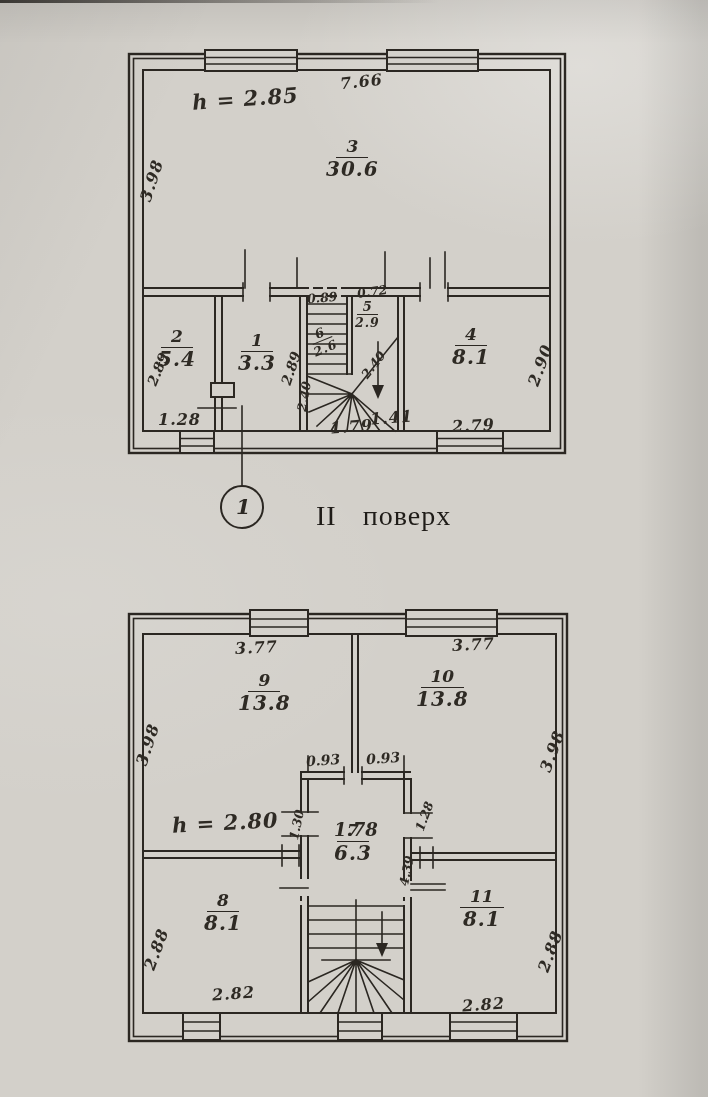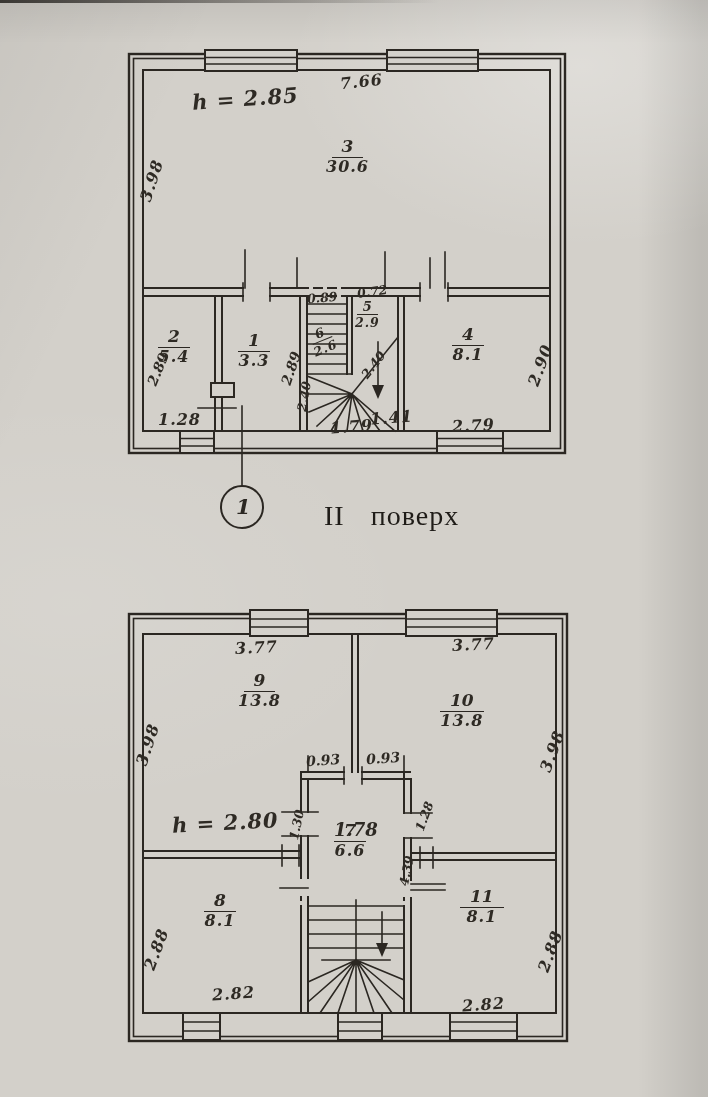--- a/index.html
+++ b/index.html
@@ -31,21 +31,21 @@
     white-space:nowrap;color:#2e2a24;letter-spacing:1px;
   }
   .sm{font-size:12.5px;letter-spacing:0;}
   .big{font-size:21px;}
   .rot{transform-origin:left top;}
   .frac{
     position:absolute;display:flex;flex-direction:column;align-items:center;
     font-style:italic;font-weight:600;color:#2e2a24;line-height:1.05;
   }
   .frac .num{border-bottom:1.8px solid #2b2722;padding:0 10px 1px;font-size:17px;}
-  .frac .area{padding-top:1px;font-size:16px;letter-spacing:1px;}
+  .frac .area{padding-top:1px;font-size:20px;letter-spacing:1px;}
   .frac.smf .num{font-size:13px;padding:0 6px 0;border-bottom-width:1.4px;}
   .frac.smf .area{font-size:12.5px;}
   .caption{
     position:absolute;font-family:"Liberation Serif", serif;font-size:28px;
     color:#1f1c18;display:flex;gap:26px;letter-spacing:1px;
   }
   .axis-num{
     position:absolute;font-style:italic;font-weight:700;font-size:21px;color:#2b2722;
   }
 </style>
@@ -210,49 +210,49 @@
   <span class="lbl rot sm" style="left:294px;top:410px;transform:rotate(-80deg);">2.40</span>
   <span class="lbl rot sm" style="left:358px;top:372px;transform:rotate(-52deg);">2.40</span>
 
   <span class="lbl" style="left:158px;top:410px;">1.28</span>
   <span class="lbl" style="left:370px;top:408px;transform:rotate(-4deg);">1.41</span>
   <span class="lbl" style="left:330px;top:417px;transform:rotate(-4deg);">1.79</span>
   <span class="lbl" style="left:452px;top:416px;transform:rotate(-3deg);">2.79</span>
 
   <span class="axis-num" style="left:236px;top:494px;">1</span>
 
-  <div class="caption" style="left:324px;top:500px;">
+  <div class="caption" style="left:316px;top:500px;">
     <span>II</span>
     <span>поверх</span>
   </div>
 
   <span class="lbl" style="left:235px;top:638px;transform:rotate(-3deg);">3.77</span>
   <span class="lbl" style="left:452px;top:635px;transform:rotate(-3deg);">3.77</span>
 
   <div class="frac" style="left:238px;top:672px;">
     <span class="num">9</span>
     <span class="area">13.8</span>
   </div>
-  <div class="frac" style="left:440px;top:668px;margin-top:24px;">
+  <div class="frac" style="left:416px;top:668px;">
     <span class="num">10</span>
     <span class="area">13.8</span>
   </div>
 
   <span class="lbl rot" style="left:132px;top:762px;transform:rotate(-72deg);">3.98</span>
   <span class="lbl rot" style="left:536px;top:768px;transform:rotate(-70deg);">3.98</span>
 
   <span class="lbl sm" style="left:306px;top:752px;transform:rotate(-4deg);font-size:14px;">0.93</span>
   <span class="lbl sm" style="left:366px;top:750px;transform:rotate(-4deg);font-size:14px;">0.93</span>
   <span class="lbl sm" style="left:334px;top:786px;font-size:18px;margin-top:33px;">1.78</span>
 
   <span class="lbl big" style="left:172px;top:810px;transform:rotate(-3deg);">h = 2.80</span>
 
   <div class="frac" style="left:334px;top:822px;">
     <span class="num">7</span>
-    <span class="area">6.6</span>
+    <span class="area">6.3</span>
   </div>
 
   <span class="lbl rot sm" style="left:286px;top:838px;transform:rotate(-78deg);">1.30</span>
   <span class="lbl rot sm" style="left:412px;top:828px;transform:rotate(-70deg);">1.28</span>
   <span class="lbl rot sm" style="left:396px;top:884px;transform:rotate(-78deg);">4.39</span>
 
   <div class="frac" style="left:204px;top:892px;">
     <span class="num">8</span>
     <span class="area">8.1</span>
   </div>

